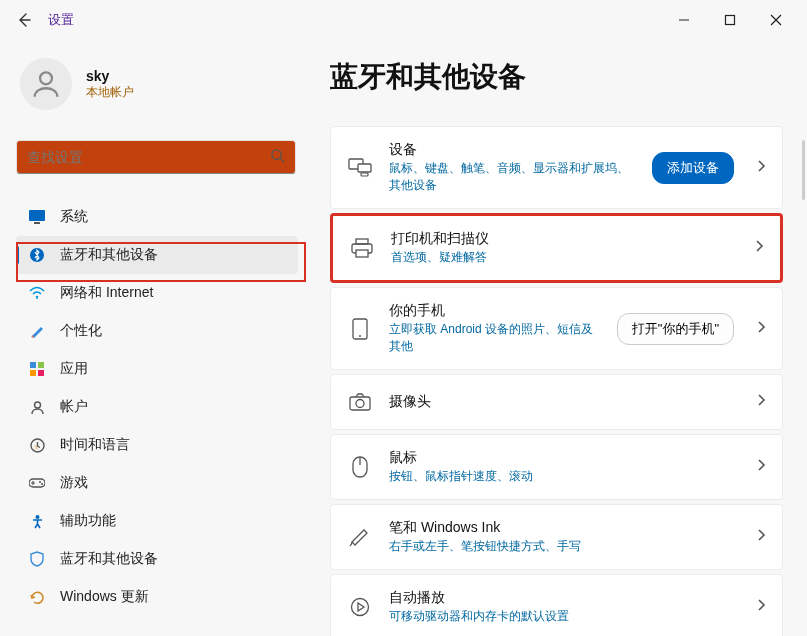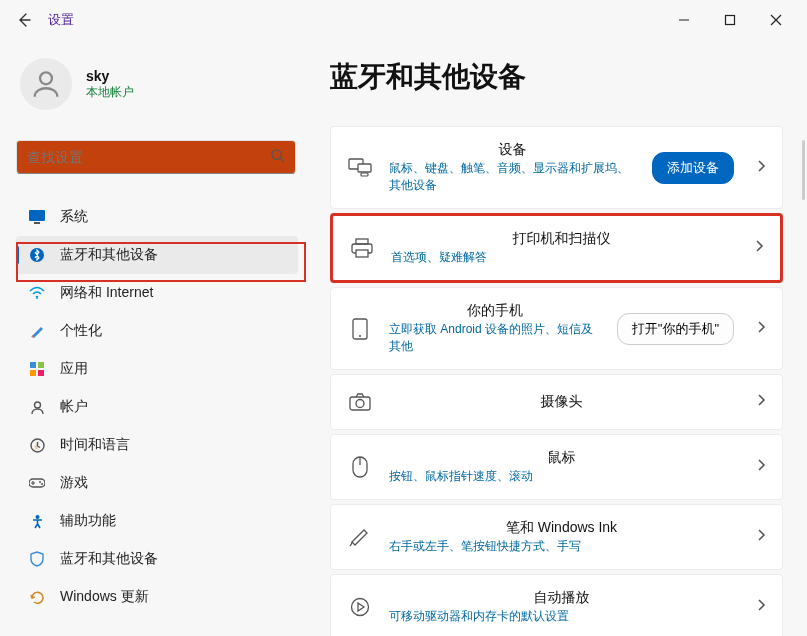--- a/index.html
+++ b/index.html
@@ -10,40 +10,40 @@
 .app-title { font-size: 13px; margin-left: 8px; color: #4c1d95; }
 .win-controls { margin-left: auto; display: flex; }
 .win-btn { width: 46px; height: 32px; display: flex; align-items: center; justify-content: center; cursor: pointer; }
 
 .layout { display: flex; height: 596px; }
 
 .sidebar { width: 310px; padding: 12px 0 12px 16px; display: flex; flex-direction: column; }
 .profile { display: flex; align-items: center; gap: 14px; padding: 6px 8px 6px 4px; margin-bottom: 24px; }
 .avatar { width: 52px; height: 52px; border-radius: 50%; background: #eaeaea; display: flex; align-items: center; justify-content: center; }
 .profile-name { font-size: 14px; font-weight: 600; color: #111; }
-.profile-sub { font-size: 12px; color: #15803d; }
+.profile-sub { font-size: 12px; color: #a16207; }
 
 .search { position: relative; width: 280px; height: 34px; background: #c2410c; border: 1px solid #e1e1e1; border-bottom: 1px solid #888; border-radius: 4px; display: flex; align-items: center; padding: 0 10px; margin-bottom: 24px; }
 .search input { border: none; outline: none; flex: 1; font-size: 14px; background: transparent; }
 .search-ico { color: #555; }
 
 .nav { display: flex; flex-direction: column; gap: 0; overflow-y: auto; }
 .nav-item { display: flex; align-items: center; gap: 14px; height: 38px; padding: 0 12px; border-radius: 4px; cursor: pointer; font-size: 14px; color: #222; width: 282px; }
 .nav-item.selected { background: #eaeaea; position: relative; }
 .nav-item.selected::before { content: ""; position: absolute; left: 0; top: 10px; bottom: 10px; width: 3px; background: #0067c0; border-radius: 2px; }
 .nav-ico { width: 18px; height: 18px; display: flex; align-items: center; justify-content: center; font-size: 14px; }
 .highlight-sidebar { position: absolute; border: 2px solid #d93025; pointer-events: none; }
 
 .main { flex: 1; padding: 18px 24px 0 20px; overflow-y: auto; }
 .page-title { font-size: 28px; font-weight: 600; color: #111; margin-bottom: 30px; }
 
 .card { background: #fff; border: 1px solid #eceaea; border-radius: 4px; padding: 14px 16px; display: flex; align-items: center; gap: 16px; margin-bottom: 4px; cursor: pointer; position: relative; }
 .card-ico { width: 26px; height: 26px; display: flex; align-items: center; justify-content: center; color: #444; flex-shrink: 0; }
 .card-body { flex: 1; min-width: 0; }
-.card-title { font-size: 14px; color: #111; text-align: center; }
+.card-title { font-size: 14px; color: #111; }
 .card-sub { font-size: 12px; color: #0369a1; margin-top: 1px; }
 .chev { color: #555; flex-shrink: 0; margin-left: 6px; }
 .btn { border: 1px solid #ccc; background: #fdfdfd; border-radius: 12px; padding: 6px 14px; font-size: 13px; cursor: pointer; white-space: nowrap; }
 .btn.primary { background: #0067c0; color: #fff; border-color: #0067c0; }
 .highlight-main { border: 3px solid #d93025 !important; }
 
 .scroll-indicator { position: absolute; right: 2px; top: 140px; width: 3px; height: 60px; background: #ccc; border-radius: 2px; }
 </style>
 </head>
 <body>

